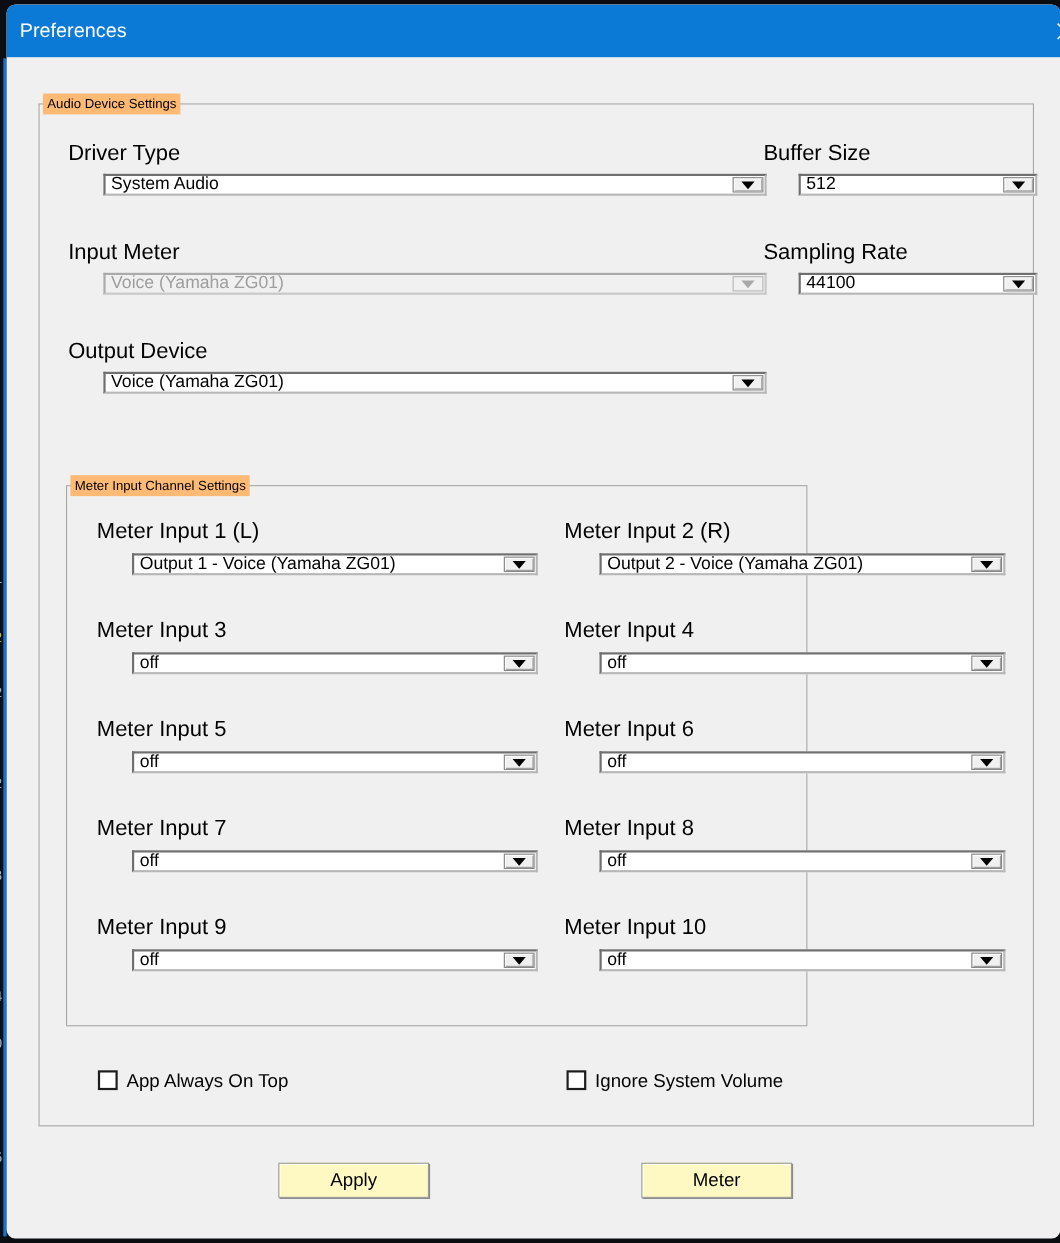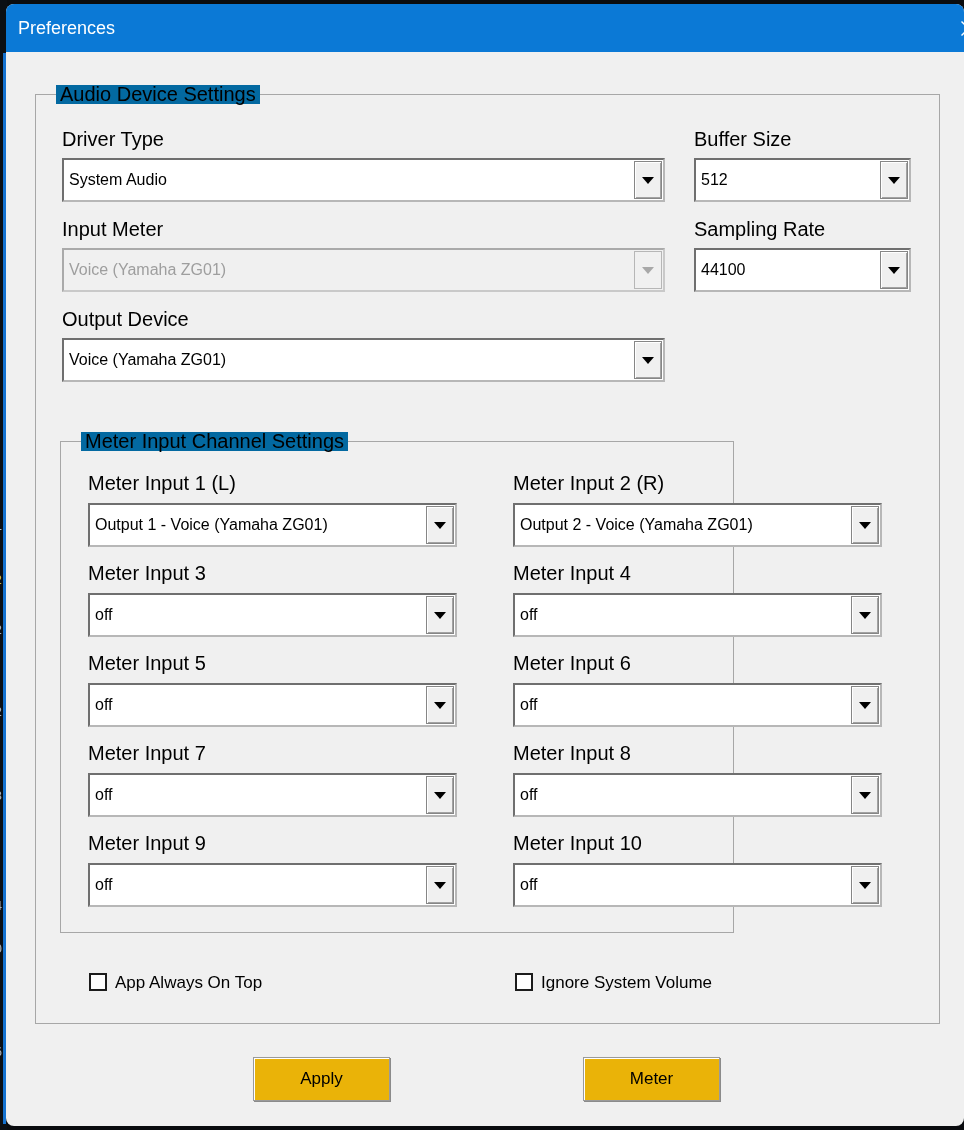--- a/index.html
+++ b/index.html
@@ -16,44 +16,44 @@
     font-family:"DejaVu Sans Mono", monospace;overflow:hidden;}
   
   .dialog{position:absolute;left:6px;top:4px;width:958px;height:1122px;
     background:#f0f0f0;border-radius:8px;overflow:hidden;}
   .titlebar{position:absolute;left:0;top:0;width:100%;height:48px;background:#0b79d6;}
   .title-text{position:absolute;left:12px;top:0;line-height:48px;color:#ffffff;font-size:18px;}
   .close-btn{position:absolute;right:10px;top:6px;width:36px;height:36px;
     display:flex;align-items:center;justify-content:center;background:transparent;border:none;cursor:pointer;}
   
   .groupbox{position:absolute;border:1px solid #a7a7a7;box-sizing:border-box;}
-  .groupbox .legend{position:absolute;top:-10px;left:20px;background:#0369a1;
-    padding:0 4px;font-size:20px;color:#000;white-space:nowrap;line-height:19px;}
+  .groupbox .legend{position:absolute;top:-10px;left:3px;background:#fdba74;
+    padding:0 4px;font-size:12px;color:#000;white-space:nowrap;line-height:19px;}
   
   .label{position:absolute;font-size:20px;color:#000;white-space:nowrap;line-height:19px;}
   
-  .combo{position:absolute;height:44px;background:#ffffff;box-sizing:border-box;
-    border:2px solid;border-color:#6f6f6f #b7b7b7 #b7b7b7 #6f6f6f;cursor:default;}
+  .combo{position:absolute;height:20px;background:#ffffff;box-sizing:border-box;
+    border:2px solid;border-color:#6f6f6f #b7b7b7 #b7b7b7 #6f6f6f;cursor:default;margin-left:32px;}
   .combo .txt{position:absolute;left:5px;top:50%;transform:translateY(-50%);
     font-size:16px;color:#000;white-space:nowrap;}
   .combo .btn{position:absolute;top:1px;right:1px;bottom:1px;width:28px;background:#f0f0f0;
     border:1px solid #868686;box-sizing:border-box;
     box-shadow:inset 1px 1px 0 #ffffff, inset -1px -1px 0 #a2a2a2;
     display:flex;align-items:center;justify-content:center;}
   .combo .tri{width:0;height:0;border-left:6px solid transparent;
     border-right:6px solid transparent;border-top:7px solid #000;}
   .combo.disabled{background:#f0f0f0;border-color:#aaaaaa #c9c9c9 #c9c9c9 #aaaaaa;}
   .combo.disabled .txt{color:#9e9e9e;}
   .combo.disabled .btn{border-color:#b6b6b6;box-shadow:none;}
   .combo.disabled .tri{border-top-color:#a8a8a8;}
   
   .checkbox{position:absolute;width:18px;height:18px;background:#ffffff;
     border:2px solid #1c1c1c;box-sizing:border-box;cursor:pointer;}
   
-  .btn-push{position:absolute;height:44px;background:#eab308;
+  .btn-push{position:absolute;height:32px;background:#fef9c3;
     border:1px solid #9a9a9a;box-sizing:border-box;
     box-shadow:inset 1px 1px 0 #ffffff, 1px 1px 0 #8b8b8b;
     font-family:"Liberation Sans", sans-serif;font-size:17px;color:#000;
     display:flex;align-items:center;justify-content:center;cursor:pointer;}
   .btn-push.default{border:2px solid #505050;}
 </style>
 </head>
 <body>
 
 <div class="backdrop-strip">

